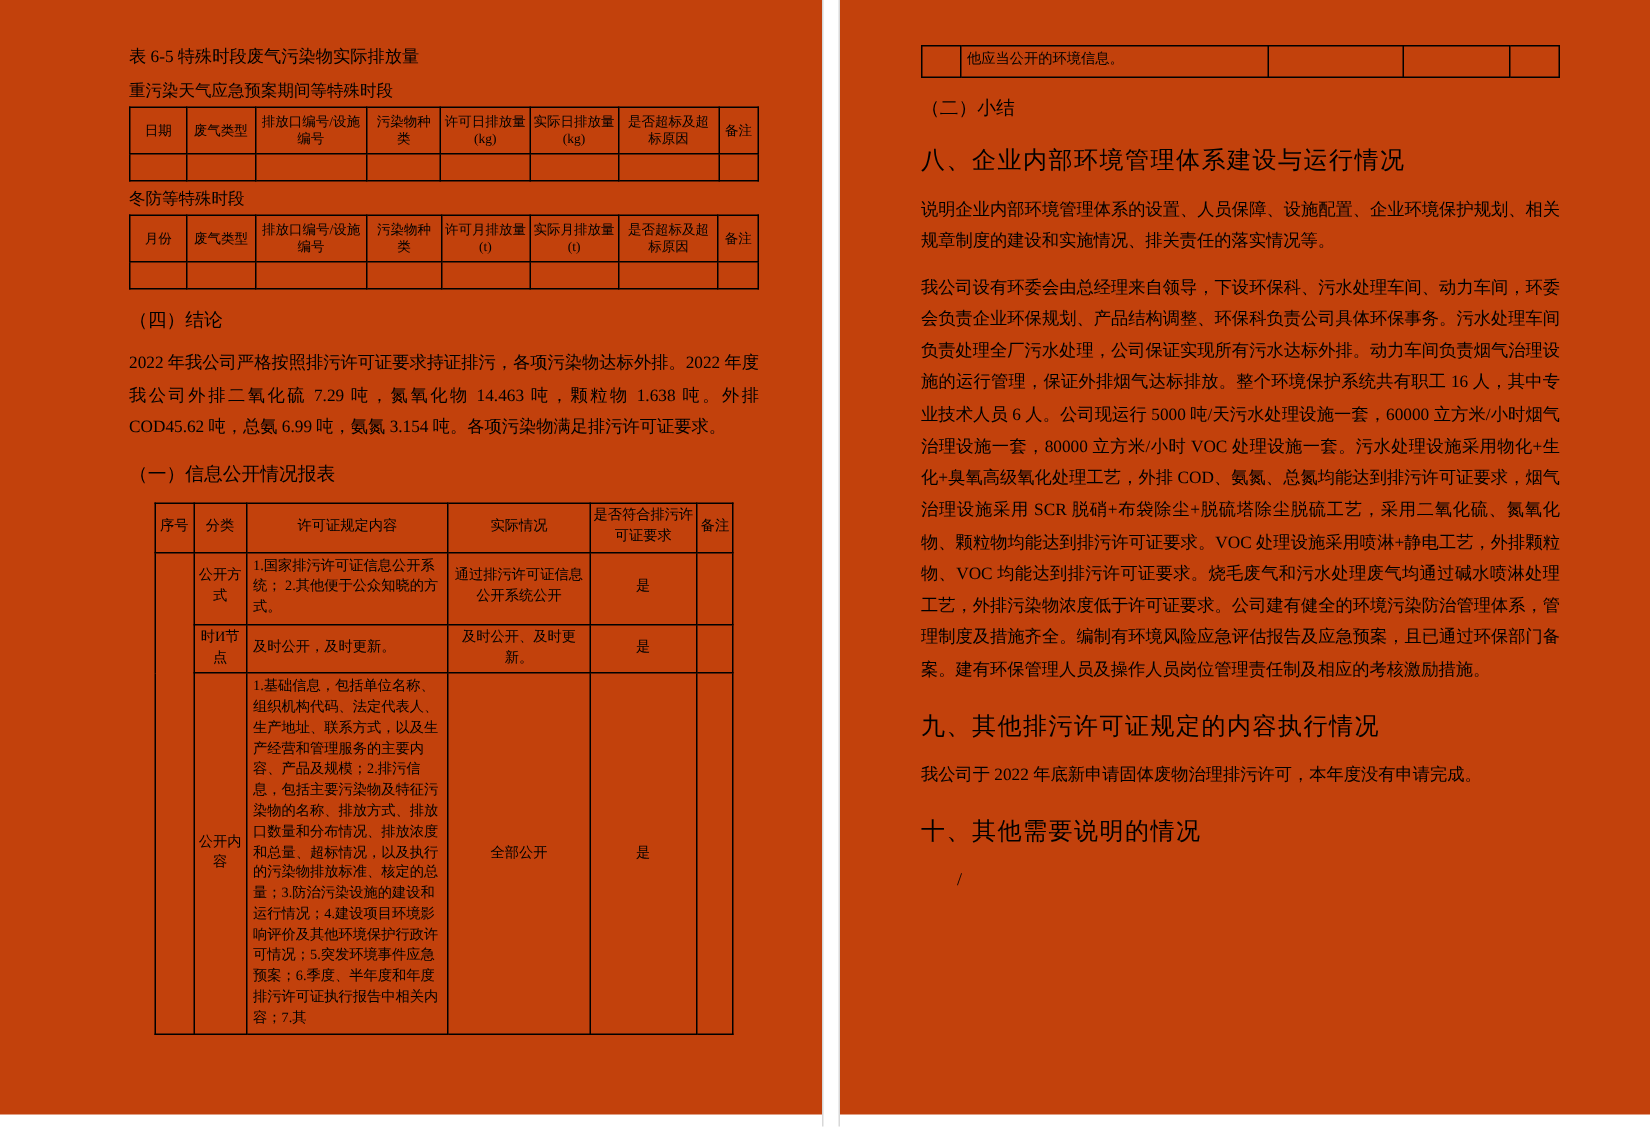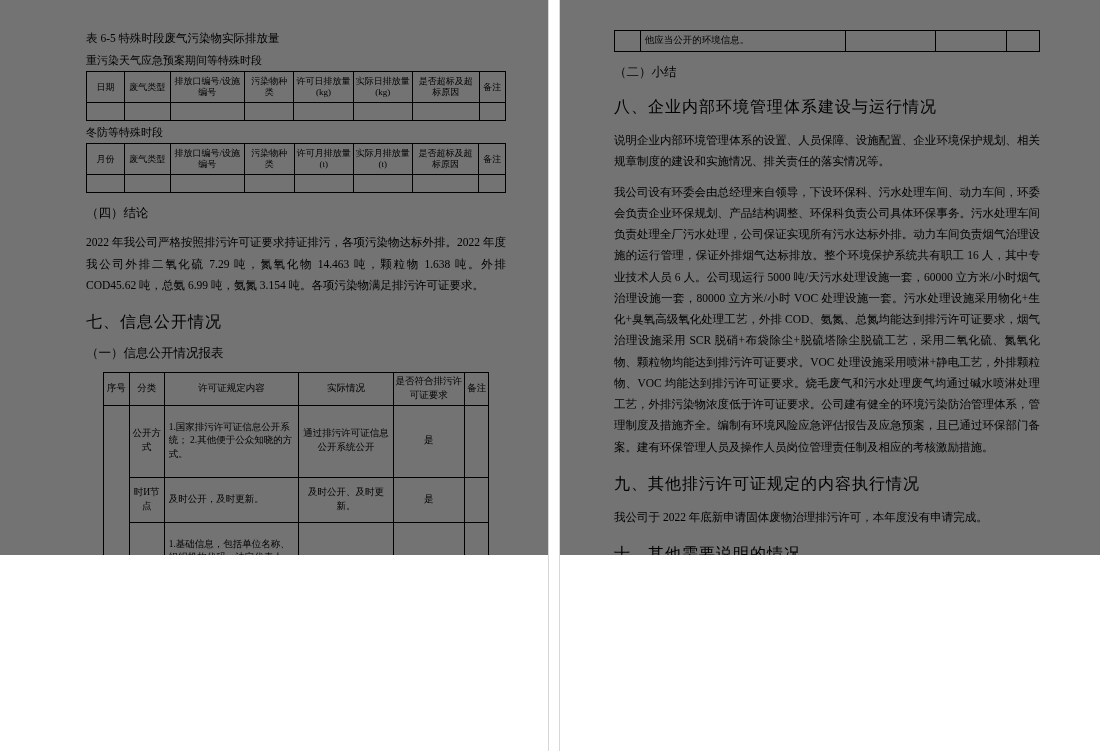--- a/index.html
+++ b/index.html
@@ -16,22 +16,22 @@
   }
   .page-wrap {
     position: relative;
     width: 1100px;
     height: 751px;
     display: flex;
     flex-direction: row;
   }
   .page {
     position: relative;
-    background: #737373;
-    height: 555px;
+    background: #c2410c;
+    height: 743px;
     box-sizing: border-box;
     overflow: hidden;
   }
   .page-left {
     width: 548px;
     padding: 30px 42px 10px 86px;
   }
   .page-gap {
     width: 10px;
     background: #ffffff;
@@ -109,21 +109,21 @@
     width: 92%;
     margin: 0 auto;
   }
   .t71 td {
     font-size: 9.5px;
     line-height: 1.45;
   }
   .t71 .hdr td { font-weight: normal; }
   .t71 .left {
     text-align: left;
-    padding: 15px 4px;
+    padding: 3px 4px;
   }
 
   .t-top td {
     font-size: 9.5px;
     height: 16px;
   }
   .t-top .c1 { width: 22px; }
   .t-top .c2 { width: 210px; text-align: left; padding-left: 4px; }
   .t-top .c3 { width: 90px; }
   .t-top .c4 { width: 70px; }
@@ -188,21 +188,20 @@
         <td>&nbsp;</td>
         <td>&nbsp;</td>
         <td>&nbsp;</td>
       </tr>
     </tbody>
       </table>
 
     <div class="h3">（四）结论</div>
     <div class="para">2022 年我公司严格按照排污许可证要求持证排污，各项污染物达标外排。2022 年度我公司外排二氧化硫 7.29 吨，氮氧化物 14.463 吨，颗粒物 1.638 吨。外排 COD45.62 吨，总氨 6.99 吨，氨氮 3.154 吨。各项污染物满足排污许可证要求。</div>
 
-    <div class="h2">七、信息公开情况</div>
     <div class="h3">（一）信息公开情况报表</div>
 
 
     <div class="t71-wrap">
       <table class="t71">
         <tbody>
             <tr class="hdr">
           <td style="width:22px">序号</td>
           <td style="width:32px">分类</td>
           <td style="width:140px">许可证规定内容</td>

